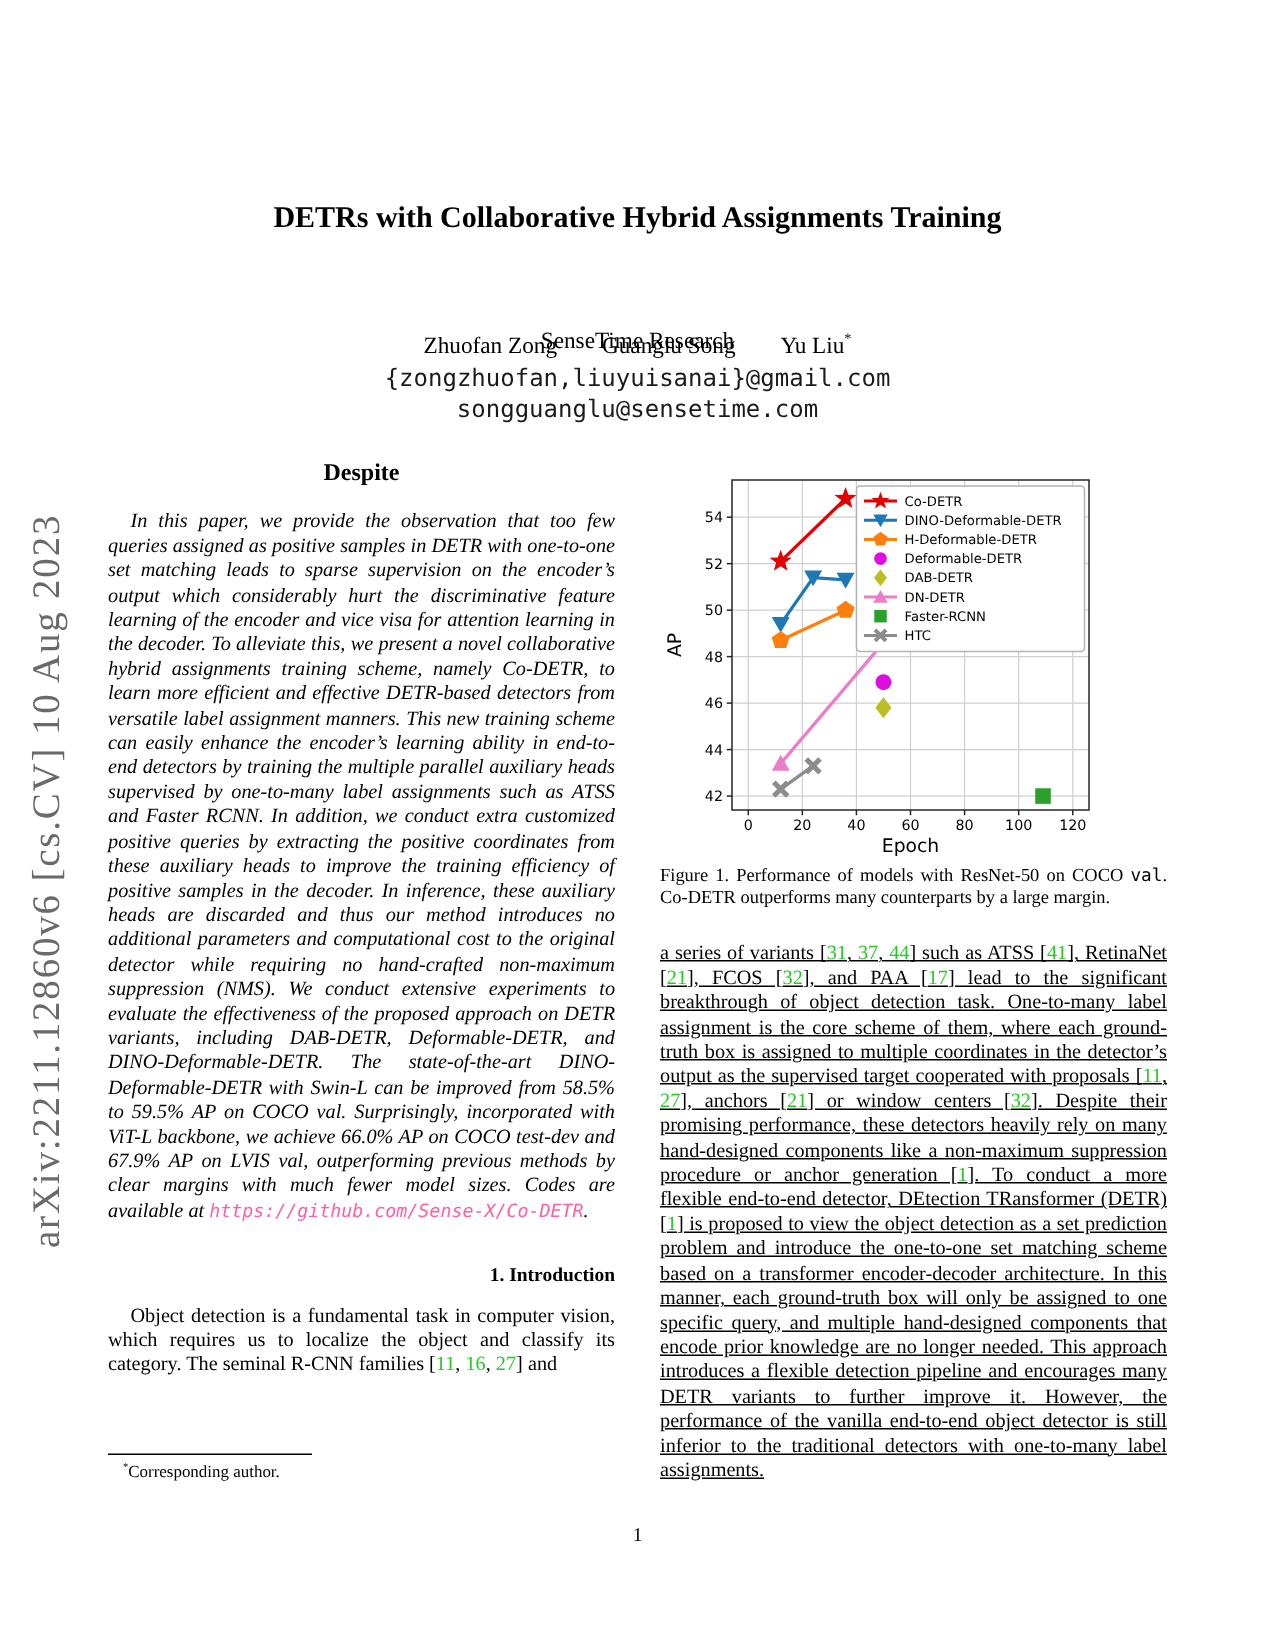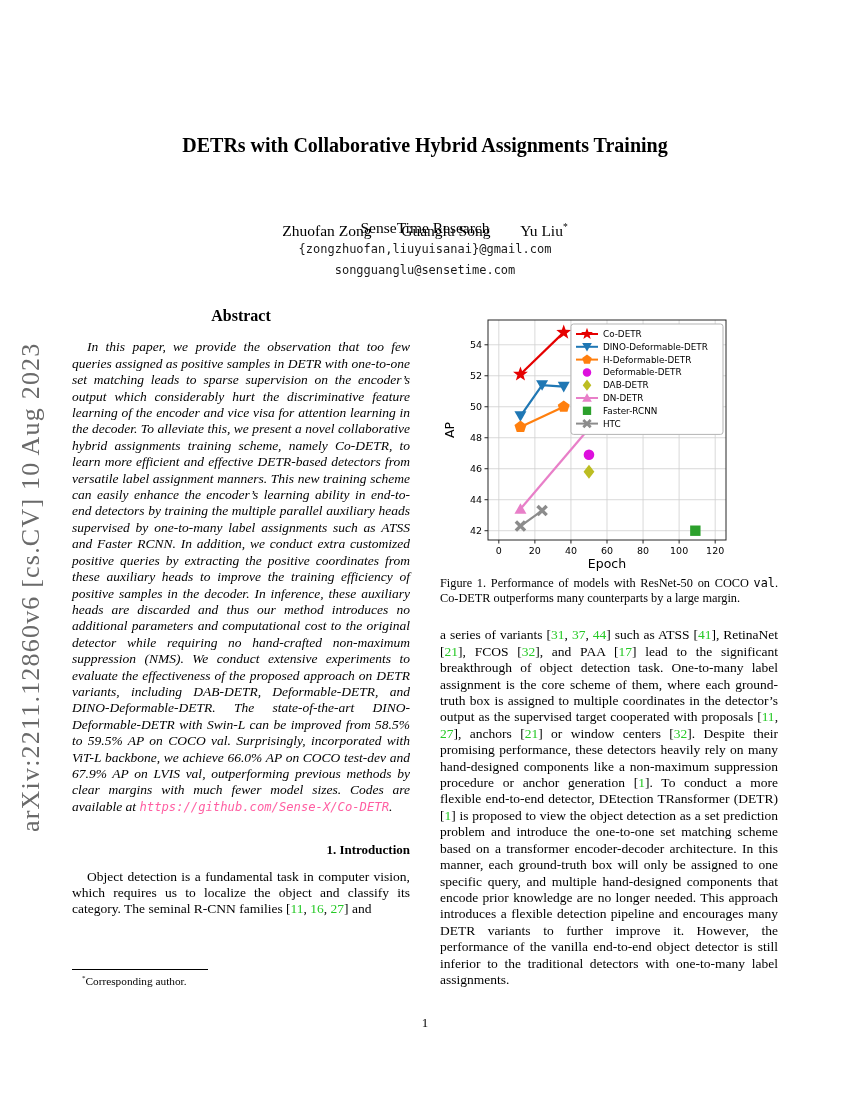--- a/index.html
+++ b/index.html
@@ -16,21 +16,21 @@
     text-align:center; font-size:15.5px;margin-top:24px;
   }
   .author { margin:0 13px; white-space:nowrap; }
   .author sup { font-size:62%; }
   .affiliation {
     position:absolute; top:219px; left:0; width:100%;
     text-align:center; font-size:15.5px;
   }
   .email {
     position:absolute; left:0; width:100%; text-align:center;
-    font-family:"DejaVu Sans Mono", monospace; font-size:12px; color:#1a1a1a;
+    font-family:"DejaVu Sans Mono", monospace; font-size:16px; color:#1a1a1a;
   }
   #email1 { top:242px; }
   #email2 { top:263px; }
   .arxiv-stamp {
     position:absolute; left:16px; top:832px;
     transform-origin:0 0; transform:rotate(-90deg);
     font-size:26px; letter-spacing:1.2px; white-space:nowrap;
     color:var(--stamp,#6a6a6a);
   }
   .col {
@@ -58,21 +58,21 @@
   .intro-para { margin:0; text-indent:15px; }
   .footnote { position:absolute; left:72px; top:969px; width:338px; font-size:11.3px; text-align:left; }
   .footnote-rule { width:136px; border-top:1px solid #000; margin:0 0 4px 0; }
   .footnote-text { margin:0; text-indent:10px; }
   .footnote-text sup { font-size:62%; }
   .figure-wrap { margin:0 0 2px 2px; }
   #chart-svg { display:block; font-family:"DejaVu Sans", sans-serif; }
   .figure-caption {
     font-size:12.3px; line-height:15.2px; text-align:justify; margin:2px 0 0 0;
   }
-  .body-para { margin:21px 0 0 0; }
+  .body-para { margin:21px 0 0 0;text-decoration:underline; }
   .page-number {
     position:absolute; top:1015px; left:0; width:100%;
     text-align:center; font-size:13px;
   }
 </style>
 </head>
 <body>
 
 <div class="page">
 
@@ -84,21 +84,21 @@
     <span class="author"><span>Zhuofan Zong</span><sup></sup></span>
     <span class="author"><span>Guanglu Song</span><sup></sup></span>
     <span class="author"><span>Yu Liu</span><sup>*</sup></span>
   </div>
 
   <div class="affiliation">SenseTime Research</div>
   <div class="email" id="email1">{zongzhuofan,liuyuisanai}@gmail.com</div>
   <div class="email" id="email2">songguanglu@sensetime.com</div>
 
   <div class="col col-left">
-    <div class="abstract-heading">Abstract</div>
+    <div class="abstract-heading">Despite</div>
     <p class="abstract-body"><span>In this paper, we provide the observation that too few queries assigned as positive samples in DETR with one-to-one set matching leads to sparse supervision on the encoder’s output which considerably hurt the discriminative feature learning of the encoder and vice visa for attention learning in the decoder. To alleviate this, we present a novel collaborative hybrid assignments training scheme, namely Co-DETR, to learn more efficient and effective DETR-based detectors from versatile label assignment manners. This new training scheme can easily enhance the encoder’s learning ability in end-to-end detectors by training the multiple parallel auxiliary heads supervised by one-to-many label assignments such as ATSS and Faster RCNN. In addition, we conduct extra customized positive queries by extracting the positive coordinates from these auxiliary heads to improve the training efficiency of positive samples in the decoder. In inference, these auxiliary heads are discarded and thus our method introduces no additional parameters and computational cost to the original detector while requiring no hand-crafted non-maximum suppression (NMS). We conduct extensive experiments to evaluate the effectiveness of the proposed approach on DETR variants, including DAB-DETR, Deformable-DETR, and DINO-Deformable-DETR. The state-of-the-art DINO-Deformable-DETR with Swin-L can be improved from 58.5% to 59.5% AP on COCO val. Surprisingly, incorporated with ViT-L backbone, we achieve 66.0% AP on COCO test-dev and 67.9% AP on LVIS val, outperforming previous methods by clear margins with much fewer model sizes. Codes are available at </span><span class="seg-link">https://github.com/Sense-X/Co-DETR</span><span>.</span></p>
     <div class="section-heading">1. Introduction</div>
     <p class="intro-para"><span>Object detection is a fundamental task in computer vision, which requires us to localize the object and classify its category. The seminal R-CNN families [</span><span class="seg-cite">11</span><span>, </span><span class="seg-cite">16</span><span>, </span><span class="seg-cite">27</span><span>] and</span></p>
   </div>
 
   <div class="col col-right">
     <div class="figure-wrap">
       <svg id="chart-svg" width="292" height="266" viewBox="0 0 292 266">
           <rect x="46" y="12" width="238" height="220" fill="#ffffff"></rect>
           <line x1="56.81818181818182" y1="12" x2="56.81818181818182" y2="232" stroke="#cfcfcf" stroke-width="0.8"></line>

